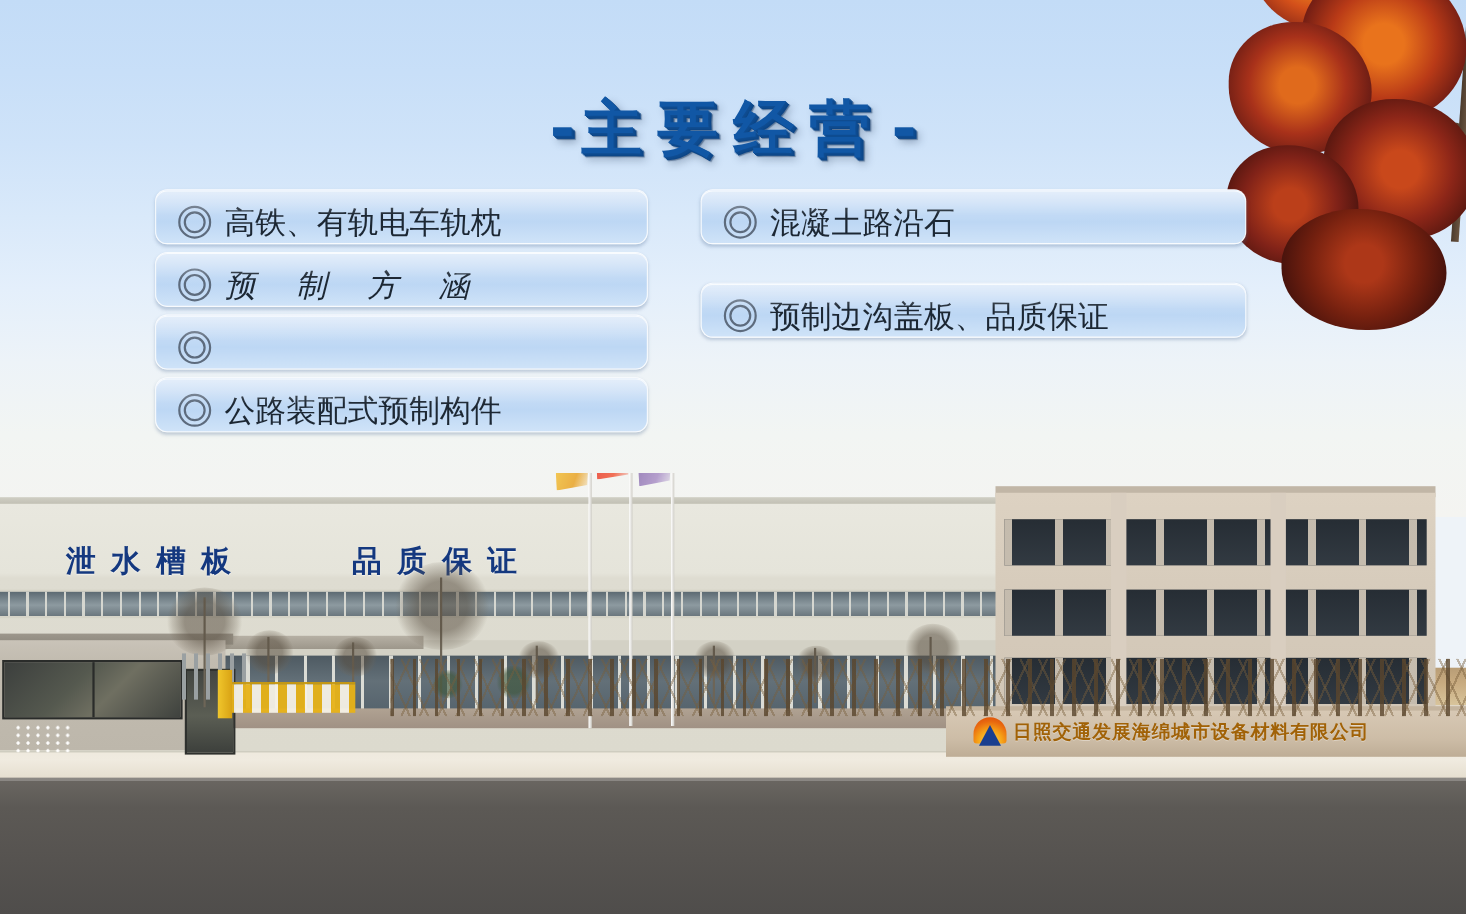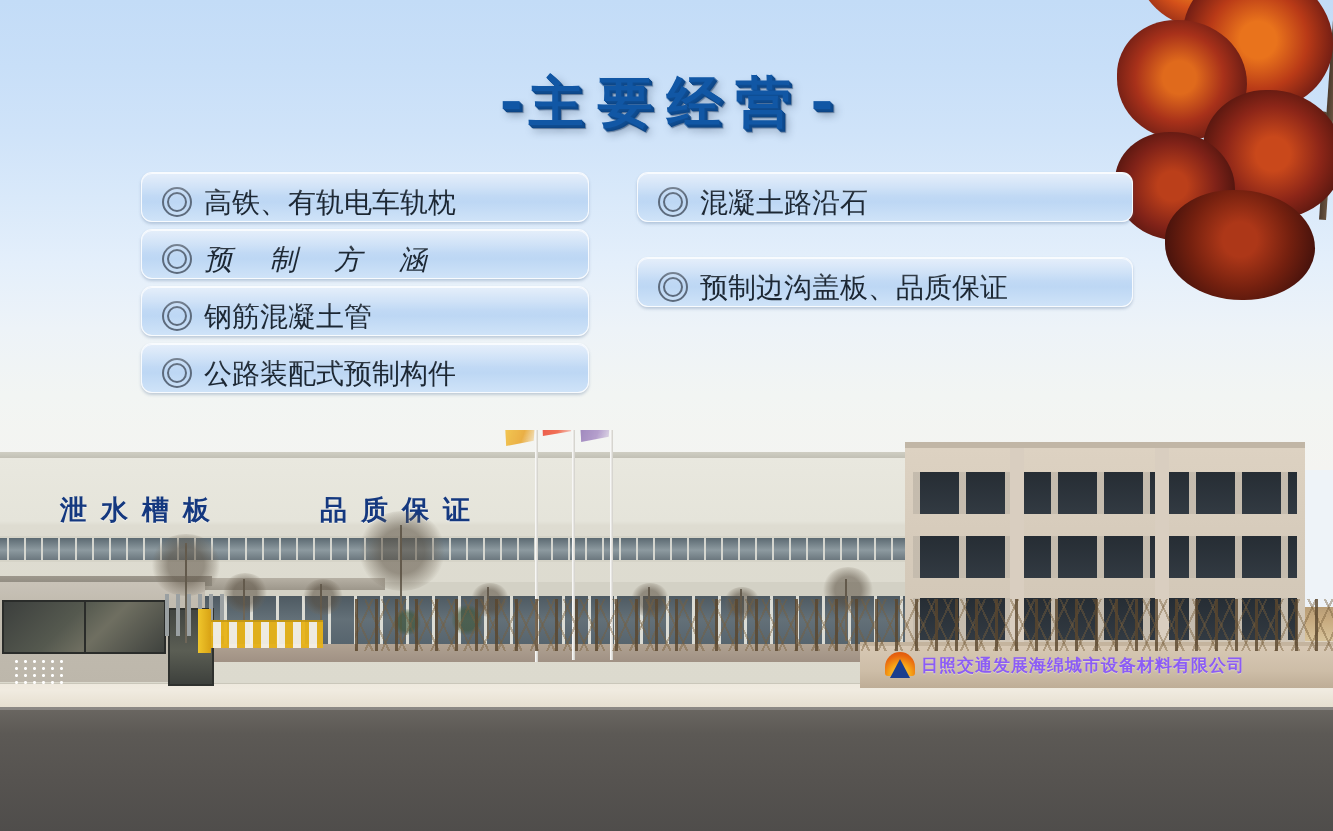--- a/index.html
+++ b/index.html
@@ -11,21 +11,21 @@
   }
   .stage{position:relative;width:1333px;height:831px;overflow:hidden;}
 
   
   .sky{position:absolute;left:0;top:0;width:1333px;height:470px;
     background:linear-gradient(to bottom,
       #c3dcf7 0%, #c8dff8 14%, #cfe3f9 28%, #d9e9fa 42%,
       #e4effb 56%, #edf3f8 70%, #f2f5f3 84%, #f4f4f1 100%);}
 
   
-  .title-wrap{position:absolute;left:0;top:66px;width:1333px;text-align:center;
+  .title-wrap{position:absolute;left:0;top:80px;width:1333px;text-align:center;
     z-index:40;pointer-events:none;}
   .title{
     display:inline-block;
     font-family:"DejaVu Sans","Liberation Sans",sans-serif;
     font-size:55px;font-weight:bold;letter-spacing:14px;
     color:#1157a5;
     text-shadow:
        1px 1px 0 #0f4c91,
        2px 2px 0 #0e4a8d,
        3px 3px 0 #0d4687,
@@ -162,21 +162,21 @@
 
   .company{position:absolute;left:885px;top:222px;display:flex;align-items:center;gap:6px;}
   .logo{position:relative;width:30px;height:26px;}
   .logo .sun{position:absolute;left:0;top:0;width:30px;height:24px;border-radius:15px 15px 3px 3px;
     background:radial-gradient(circle at 50% 95%, #fde14f 0%, #f6a016 42%, #e8670f 70%, #d8470a 100%);}
   .logo .mtn{position:absolute;left:5px;bottom:0;width:0;height:0;
     border-left:10px solid transparent;border-right:10px solid transparent;
     border-bottom:19px solid #1a3f8f;}
   .company-name{
     font-family:"DejaVu Sans","Liberation Sans",sans-serif;
-    font-size:17px;font-weight:bold;color:#8b5cf6;letter-spacing:1px;white-space:nowrap;
+    font-size:17px;font-weight:bold;color:#a16207;letter-spacing:1px;white-space:nowrap;
     text-shadow:0 1px 0 rgba(255,255,255,.35);}
 
   
   .flagpole{position:absolute;width:3px;background:linear-gradient(to right,#fff,#cfcdc6);}
   .fp1{left:535px;top:-18px;height:250px;}
   .fp2{left:572px;top:-28px;height:258px;}
   .fp3{left:610px;top:-22px;height:252px;}
   .flag{position:absolute;width:30px;height:26px;opacity:.85;filter:blur(.4px);}
   .flag1{left:505px;top:-10px;background:linear-gradient(110deg,#f3c23a,#e8a327 60%,rgba(240,200,120,.25));
     clip-path:polygon(0 18%,100% 0,96% 80%,4% 100%);}
@@ -320,21 +320,20 @@
     <div class="pill">
       <span class="bullet"></span>
       <span class="pill-text">高铁、有轨电车轨枕</span>
     </div>
     <div class="pill">
       <span class="bullet"></span>
       <span class="pill-text wide">预 制 方 涵</span>
     </div>
     <div class="pill">
       <span class="bullet"></span>
-      <span class="pill-text">钢筋混凝土管</span>
     </div>
     <div class="pill">
       <span class="bullet"></span>
       <span class="pill-text">公路装配式预制构件</span>
     </div>
   </div>
 
   <div class="col col-right">
     <div class="pill">
       <span class="bullet"></span>

